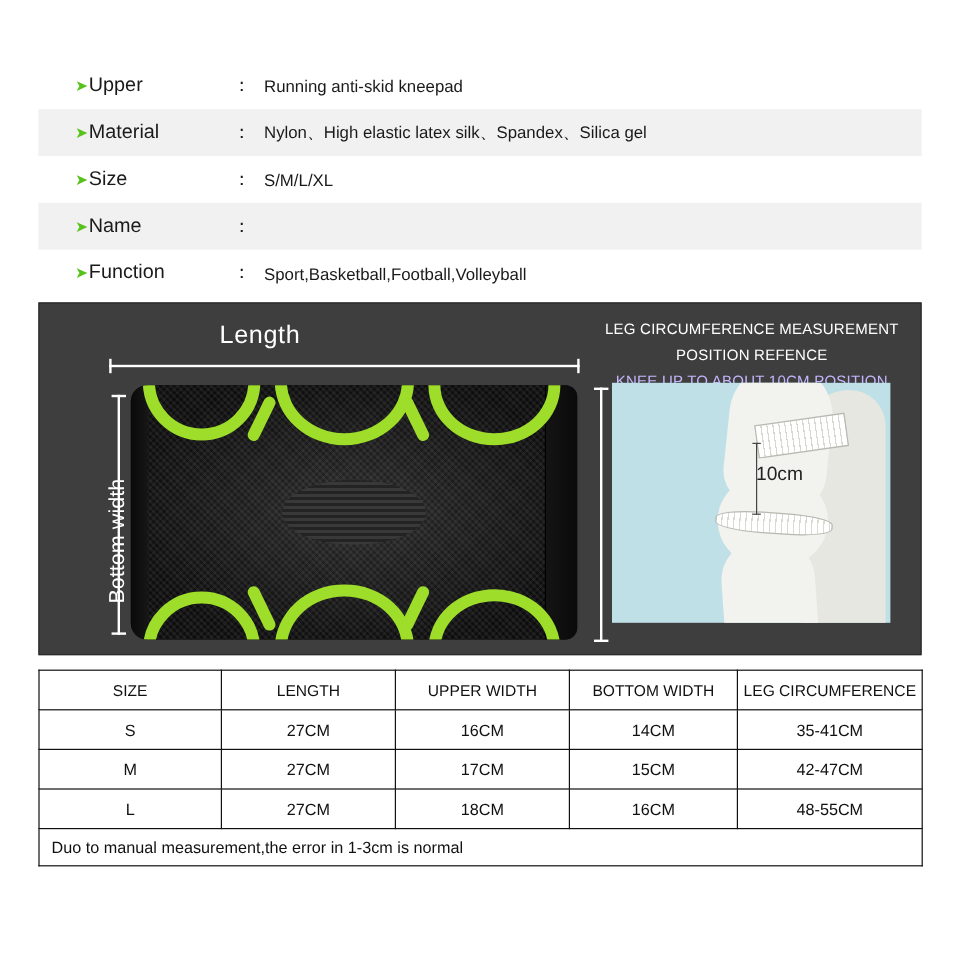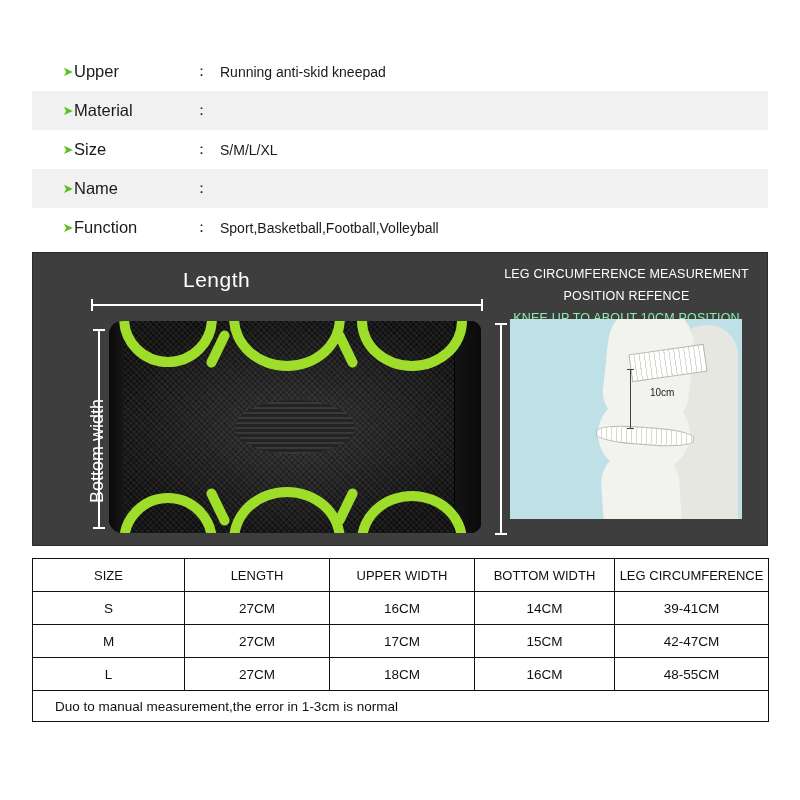--- a/index.html
+++ b/index.html
@@ -213,21 +213,21 @@
   }
   .ref-line {
     position: absolute;
     width: 100%;
     text-align: center;
     color: #fff;
     font-size: 12.5px;
     letter-spacing: .2px;
   }
   .ref-line.red {
-    color: #86efac;
+    color: #c4b5fd;
     font-size: 12.5px;
   }
   .leg-photo {
     position: absolute;
     left: 24px;
     top: 66px;
     width: 232px;
     height: 200px;
     background: #bfe0e6;
     overflow: hidden;
@@ -286,23 +286,23 @@
     content: "";
     position: absolute;
     left: -3px;
     width: 7px; height: 1px;
     background: #444;
   }
   .tape-v::before { top: 0; }
   .tape-v::after { bottom: 0; }
   .cm-label {
     position: absolute;
-    left: 140px;
+    left: 120px;
     top: 68px;
-    font-size: 10px;
+    font-size: 16px;
     color: #222;
   }
 
   
   .size-table {
     position: absolute;
     left: 32px;
     top: 558px;
     width: 736px;
     border-collapse: collapse;
@@ -313,21 +313,21 @@
     border: 1px solid #111;
     height: 30px;
     text-align: center;
     font-size: 13.5px;
     color: #111;
     font-weight: normal;
   }
   .size-table th { font-size: 13px; }
   .size-table .note-cell {
     text-align: left;
-    padding-left: 22px;
+    padding-left: 10px;
     font-size: 13.5px;
     height: 28px;
   }
   .col-size   { width: 152px; }
   .col-len    { width: 145px; }
   .col-up     { width: 145px; }
   .col-bot    { width: 140px; }
   .col-leg    { width: 154px; }
 </style>
 </head>
@@ -341,20 +341,21 @@
       <span class="spec-arrow">➤</span>
       <span class="spec-label">Upper</span>
       <span class="spec-colon">：</span>
       <span class="spec-value">Running anti-skid kneepad</span>
     </div>
 
     <div class="spec-row alt">
       <span class="spec-arrow">➤</span>
       <span class="spec-label">Material</span>
       <span class="spec-colon">：</span>
+      <span class="spec-value">Nylon、High elastic latex silk、Spandex、Silica gel</span>
     </div>
 
     <div class="spec-row">
       <span class="spec-arrow">➤</span>
       <span class="spec-label">Size</span>
       <span class="spec-colon">：</span>
       <span class="spec-value">S/M/L/XL</span>
     </div>
 
     <div class="spec-row alt">
@@ -454,21 +455,21 @@
         <th>BOTTOM WIDTH</th>
         <th>LEG CIRCUMFERENCE</th>
       </tr>
     </thead>
     <tbody>
       <tr>
         <td>S</td>
         <td>27CM</td>
         <td>16CM</td>
         <td>14CM</td>
-        <td>39-41CM</td>
+        <td>35-41CM</td>
       </tr>
       <tr>
         <td>M</td>
         <td>27CM</td>
         <td>17CM</td>
         <td>15CM</td>
         <td>42-47CM</td>
       </tr>
       <tr>
         <td>L</td>

